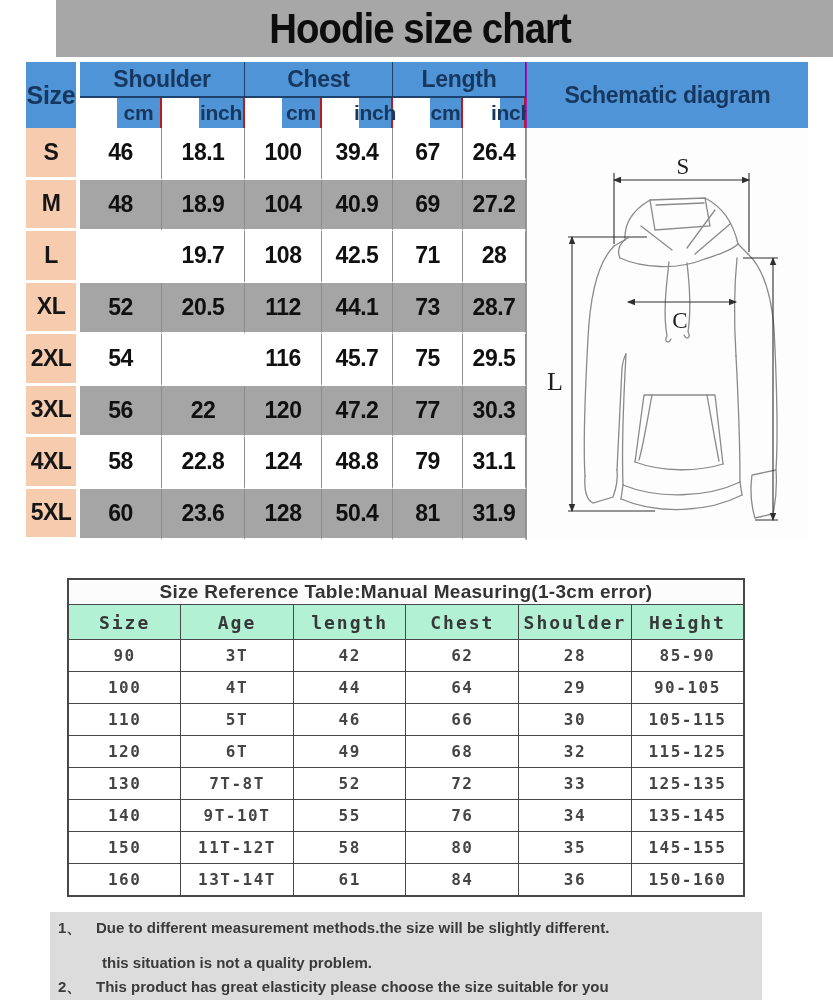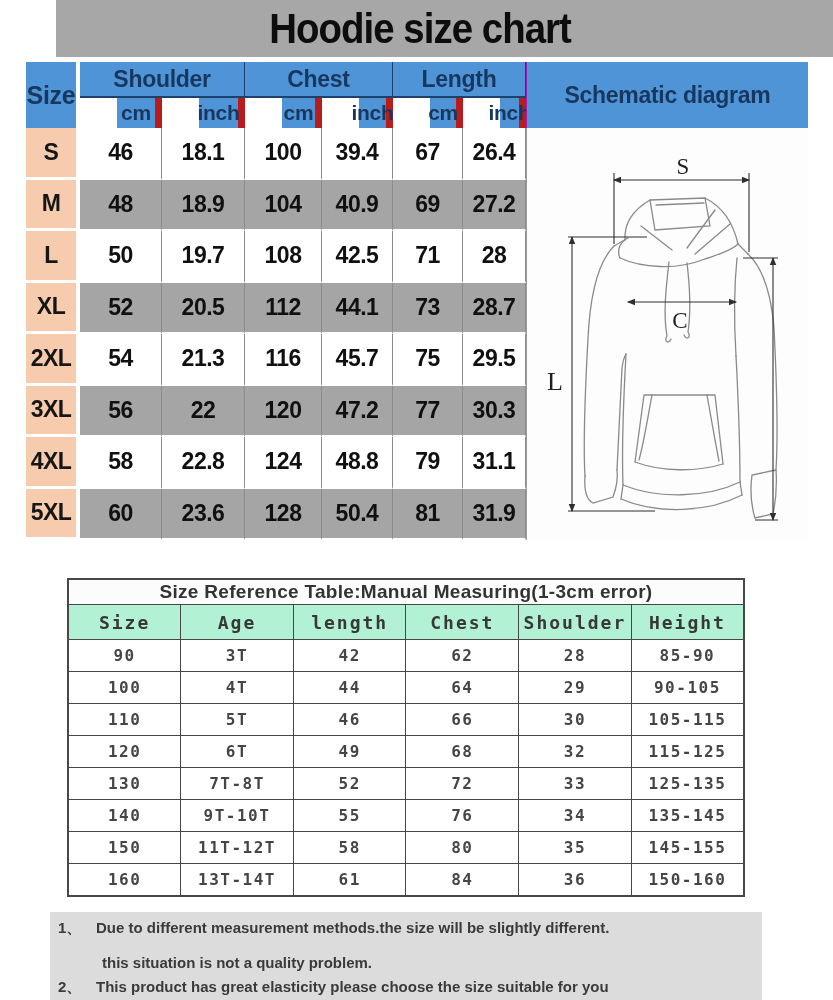--- a/index.html
+++ b/index.html
@@ -30,21 +30,21 @@
   .cell { display:flex; align-items:center; justify-content:center; box-sizing:border-box; }
   .hdr {
     background:var(--header-blue,#4f94d6); color:var(--header-text-navy,#17375e);
     font-weight:700; letter-spacing:-0.3px;
   }
   .h-size   { grid-area:1/1/3/2; font-size:25px; border-right:4px solid #fff; }
   .h-shoulder { grid-area:1/2/2/4; }
   .h-chest    { grid-area:1/4/2/6; }
   .h-length   { grid-area:1/6/2/8; }
   .h-group  { font-size:23px; border-bottom:2px solid #1c416b; border-right:1px solid #1c416b; }
-  .h-unit   { font-size:21px; border-right:7px solid #b91c1c;margin-left:37px; }
+  .h-unit   { font-size:21px; border-right:2px solid #b91c1c;margin-left:37px; }
   .h-schem  { grid-area:1/8/3/9; font-size:23px; border-left:1px solid #a21caf; }
   .size-cell {
     background:var(--size-col-peach,#f6cbae); color:#161616;
     font-size:23px; font-weight:600; letter-spacing:-0.5px;
     border-right:4px solid #fff; border-bottom:3px solid #fff;
   }
   .val-cell {
     background:#fff; color:#101010; font-size:23px; font-weight:600; letter-spacing:-0.5px;
     border-right:1px solid #8c8c8c; border-bottom:2.5px solid #fff;
   }
@@ -181,36 +181,34 @@
       <div class="cell val-cell" style="grid-area: 3 / 6;">67</div>
       <div class="cell val-cell" style="grid-area: 3 / 7;">26.4</div>
       <div class="cell size-cell" style="grid-area: 4 / 1;">M</div>
       <div class="cell val-cell shade" style="grid-area: 4 / 2;">48</div>
       <div class="cell val-cell shade" style="grid-area: 4 / 3;">18.9</div>
       <div class="cell val-cell shade" style="grid-area: 4 / 4;">104</div>
       <div class="cell val-cell shade" style="grid-area: 4 / 5;">40.9</div>
       <div class="cell val-cell shade" style="grid-area: 4 / 6;">69</div>
       <div class="cell val-cell shade" style="grid-area: 4 / 7;">27.2</div>
       <div class="cell size-cell" style="grid-area: 5 / 1;">L</div>
-      <div class="cell val-cell" style="grid-area: 5 / 2;">50</div>
       <div class="cell val-cell" style="grid-area: 5 / 3;">19.7</div>
       <div class="cell val-cell" style="grid-area: 5 / 4;">108</div>
       <div class="cell val-cell" style="grid-area: 5 / 5;">42.5</div>
       <div class="cell val-cell" style="grid-area: 5 / 6;">71</div>
       <div class="cell val-cell" style="grid-area: 5 / 7;">28</div>
       <div class="cell size-cell" style="grid-area: 6 / 1;">XL</div>
       <div class="cell val-cell shade" style="grid-area: 6 / 2;">52</div>
       <div class="cell val-cell shade" style="grid-area: 6 / 3;">20.5</div>
       <div class="cell val-cell shade" style="grid-area: 6 / 4;">112</div>
       <div class="cell val-cell shade" style="grid-area: 6 / 5;">44.1</div>
       <div class="cell val-cell shade" style="grid-area: 6 / 6;">73</div>
       <div class="cell val-cell shade" style="grid-area: 6 / 7;">28.7</div>
       <div class="cell size-cell" style="grid-area: 7 / 1;">2XL</div>
       <div class="cell val-cell" style="grid-area: 7 / 2;">54</div>
-      <div class="cell val-cell" style="grid-area: 7 / 3;">21.3</div>
       <div class="cell val-cell" style="grid-area: 7 / 4;">116</div>
       <div class="cell val-cell" style="grid-area: 7 / 5;">45.7</div>
       <div class="cell val-cell" style="grid-area: 7 / 6;">75</div>
       <div class="cell val-cell" style="grid-area: 7 / 7;">29.5</div>
       <div class="cell size-cell" style="grid-area: 8 / 1;">3XL</div>
       <div class="cell val-cell shade" style="grid-area: 8 / 2;">56</div>
       <div class="cell val-cell shade" style="grid-area: 8 / 3;">22</div>
       <div class="cell val-cell shade" style="grid-area: 8 / 4;">120</div>
       <div class="cell val-cell shade" style="grid-area: 8 / 5;">47.2</div>
       <div class="cell val-cell shade" style="grid-area: 8 / 6;">77</div>

